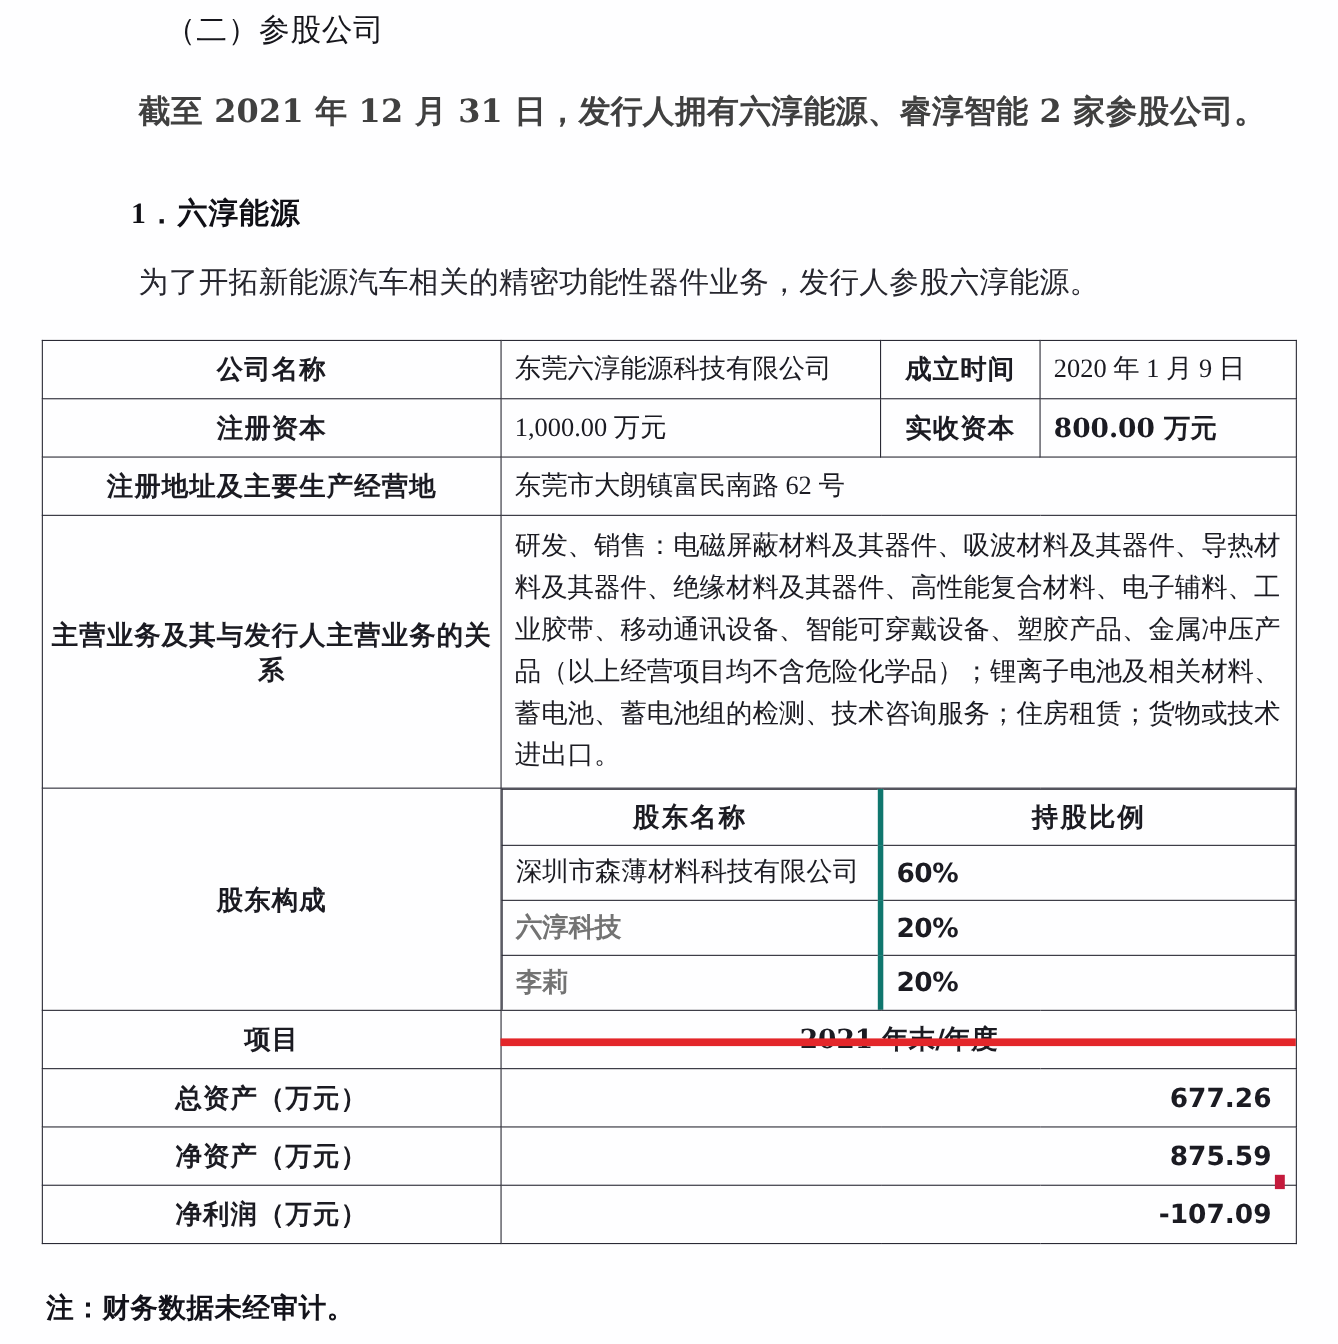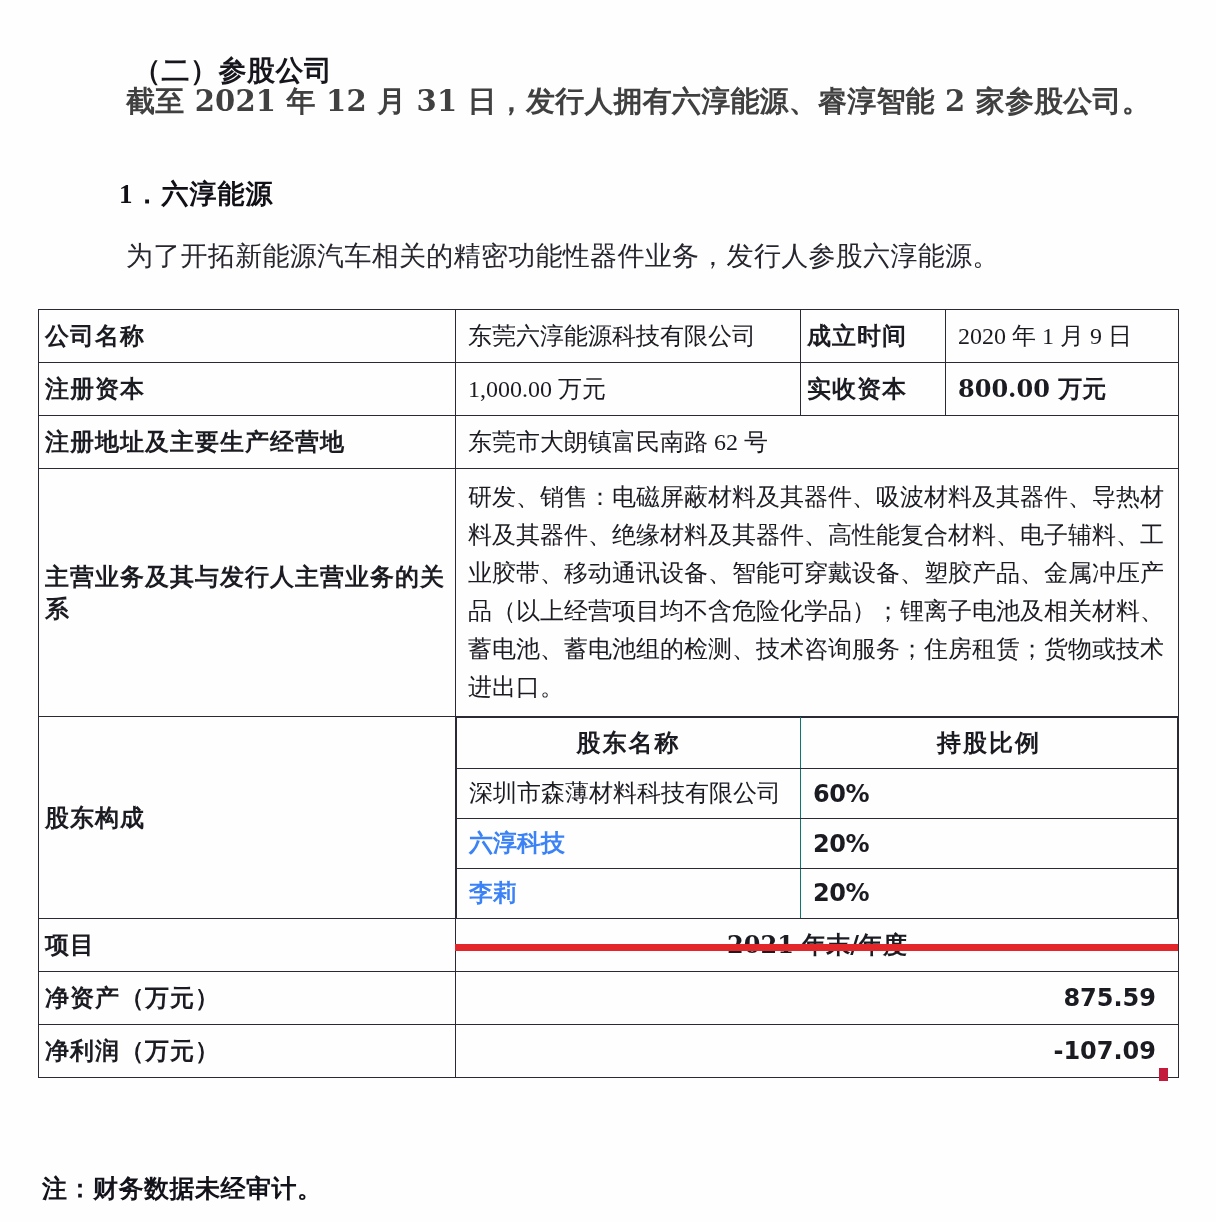--- a/index.html
+++ b/index.html
@@ -20,28 +20,27 @@
     width: 1216px;
     height: 1222px;
     background: #fefeff;
     padding: 0;
     box-sizing: border-box;
   }
 
   
   .heading-sec {
     position: absolute;
-    left: 133px;
+    left: 150px;
     top: 8px;
     font-size: 28px;
-    font-weight: 700;
+    font-weight: 400;
     letter-spacing: 0.5px;
     color: #16161c;
     font-family: "Liberation Serif", "DejaVu Serif", serif;
-    margin-top: 44px;
   }
   .para-lead {
     position: absolute;
     left: 126px;
     top: 82px;
     font-size: 29px;
     font-weight: 700;
     letter-spacing: 0.2px;
     color: #404040;
     white-space: nowrap;
@@ -80,20 +79,21 @@
     table-layout: fixed;
   }
   table.doc td {
     border: 1px solid #2a2a35;
     padding: 0;
     vertical-align: middle;
     font-size: 24px;
     color: #1b1b22;
   }
   .c-label {
+    text-align: center;
     font-weight: 700;
     font-size: 25px;
     letter-spacing: 1px;
     padding: 10px 6px !important;
     font-family: Liberation Mono, monospace;
     margin-left: 32px;
   }
   .c-val {
     text-align: left;
     padding: 8px 0 8px 12px !important;
@@ -129,21 +129,21 @@
   }
   .c-sh-name {
     text-align: left;
     padding: 7px 0 7px 12px !important;
     font-size: 25px;
     line-height: 1.45;
     color: #44444f;
   }
   .c-sh-name.bold {
     font-weight: 700;
-    color: #3b82f6;
+    color: #737373;
     font-family: "DejaVu Serif", "Liberation Serif", serif;
   }
   .c-sh-pct {
     text-align: left;
     padding: 7px 0 7px 12px !important;
     font-size: 25px;
     font-weight: 700;
     color: #0d0d12;
     font-family: "DejaVu Sans", sans-serif;
     letter-spacing: -0.5px;
@@ -168,21 +168,21 @@
   .inner-tbl {
     border-collapse: collapse;
     width: 100%;
     table-layout: fixed;
   }
   .inner-tbl td {
     border: 0;
     border-bottom: 1px solid #2a2a35;
   }
   .inner-tbl tr:last-child td { border-bottom: 0; }
-  .inner-tbl td.split { border-right: 1px solid #0f766e; }
+  .inner-tbl td.split { border-right: 5px solid #0f766e; }
 
   .nowrap-cell { white-space: nowrap; }
 
   
   .red-rule {
     position: absolute;
     left: 455px;
     top: 944px;
     width: 723px;
     height: 7px;
@@ -279,20 +279,24 @@
                 </tr>
               </tbody>
             </table>
           </td>
         </tr>
         <tr>
           <td class="c-label">项目</td>
           <td class="c-period" colspan="3">2021 年末/年度</td>
         </tr>
         <tr>
+          <td class="c-label">总资产（万元）</td>
+          <td class="c-fin-num" colspan="3">677.26</td>
+        </tr>
+        <tr>
           <td class="c-label">净资产（万元）</td>
           <td class="c-fin-num" colspan="3">875.59</td>
         </tr>
         <tr>
           <td class="c-label">净利润（万元）</td>
           <td class="c-fin-num" colspan="3">-107.09</td>
         </tr>
       </tbody>
     </table>
   </div>

